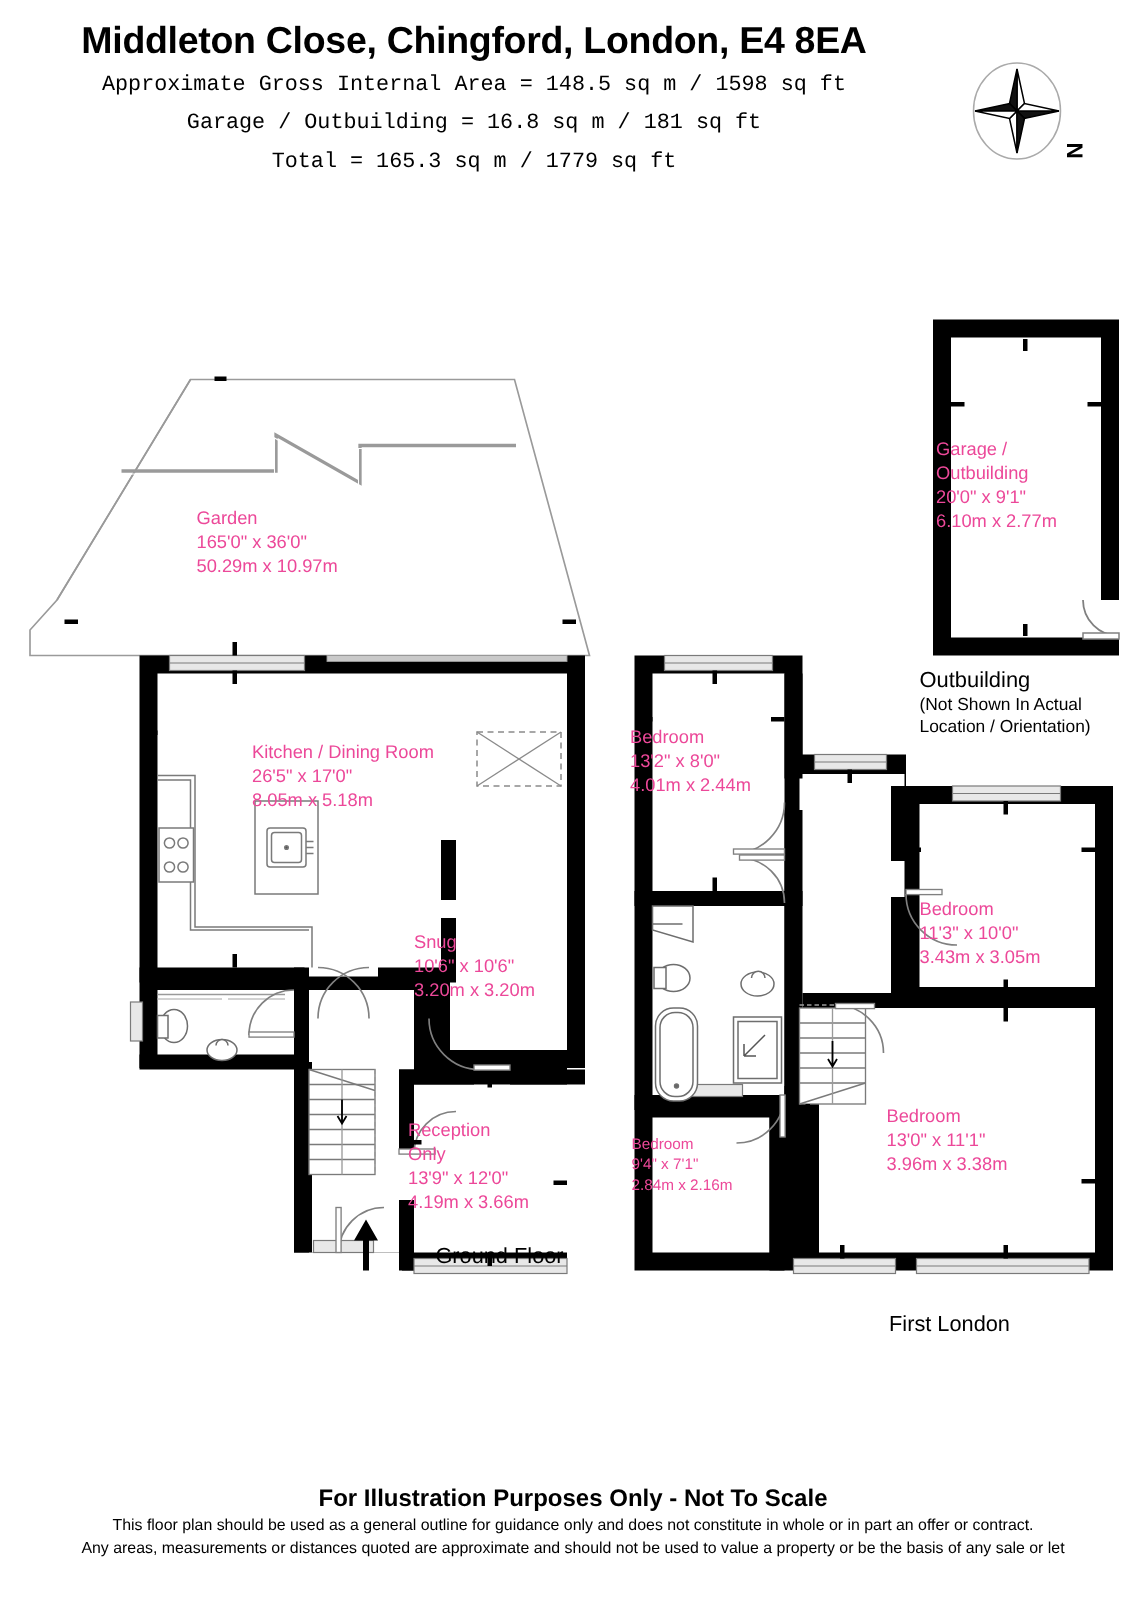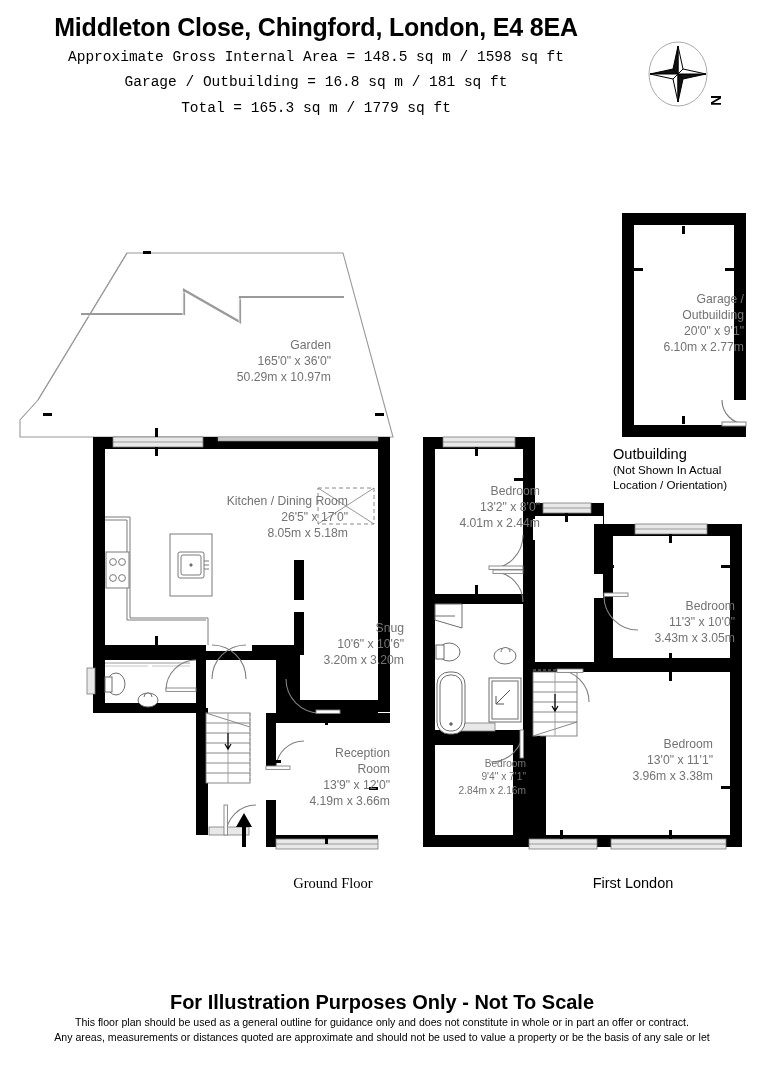--- a/index.html
+++ b/index.html
@@ -56,25 +56,25 @@
   #plan {
     position: absolute;
     left: 0; top: 0;
     width: 764px;
     height: 1080px;
   }
 
   
   .lbl {
     position: absolute;
-    text-align: right;
+    text-align: left;
     font-size: 12.2px;
     line-height: 1.32;
     white-space: nowrap;
-    color: #737373;
+    color: #ec4899;
   }
   .lbl.sm { font-size: 10.2px; line-height: 1.3; }
   .lbl .nm { display: block; }
   .lbl .d1 { display: block; }
   .lbl .d2 { display: block; }
 
   .floorlabel {
     position: absolute;
     font-size: 14.5px;
     text-align: center;
@@ -91,21 +91,21 @@
 
   
   #footer {
     position: absolute;
     left: 0;
     top: 990px;
     width: 764px;
     text-align: center;
   }
   .foot-title {
-    font-size: 20px;
+    font-size: 16px;
     font-weight: bold;
     line-height: 1.25;
   }
   .foot-line {
     font-size: 10.6px;
     line-height: 1.42;
   }
 </style>
 </head>
 <body>
@@ -444,21 +444,21 @@
   </div>
 
   <div class="lbl" style="left:276px; top:620px; width:128px;">
     <span class="nm">Snug</span>
     <span class="d1">10'6" x 10'6"</span>
     <span class="d2">3.20m x 3.20m</span>
   </div>
 
   <div class="lbl" style="left:272px; top:745px; width:118px;">
     <span class="nm">Reception</span>
-    <span class="nm">Room</span>
+    <span class="nm">Only</span>
     <span class="d1">13'9" x 12'0"</span>
     <span class="d2">4.19m x 3.66m</span>
   </div>
 
   <div class="lbl" style="left:420px; top:483px; width:120px;">
     <span class="nm">Bedroom</span>
     <span class="d1">13'2" x 8'0"</span>
     <span class="d2">4.01m x 2.44m</span>
   </div>
 
@@ -473,21 +473,21 @@
     <span class="d1">13'0" x 11'1"</span>
     <span class="d2">3.96m x 3.38m</span>
   </div>
 
   <div class="lbl sm" style="left:421px; top:757px; width:105px;">
     <span class="nm">Bedroom</span>
     <span class="d1">9'4" x 7'1"</span>
     <span class="d2">2.84m x 2.16m</span>
   </div>
 
-  <div class="floorlabel" style="left:250px; top:875px; width:166px;font-family:Liberation Serif, serif;">Ground Floor</div>
+  <div class="floorlabel" style="left:250px; top:830px; width:166px;">Ground Floor</div>
   <div class="floorlabel" style="left:550px; top:875px; width:166px;">First London</div>
 
   <div id="footer">
     <div class="foot-title">For Illustration Purposes Only - Not To Scale</div>
     <div class="foot-line">This floor plan should be used as a general outline for guidance only and does not constitute in whole or in part an offer or contract.</div>
     <div class="foot-line">Any areas, measurements or distances quoted are approximate and should not be used to value a property or be the basis of any sale or let</div>
   </div>
 
 </div>
 

